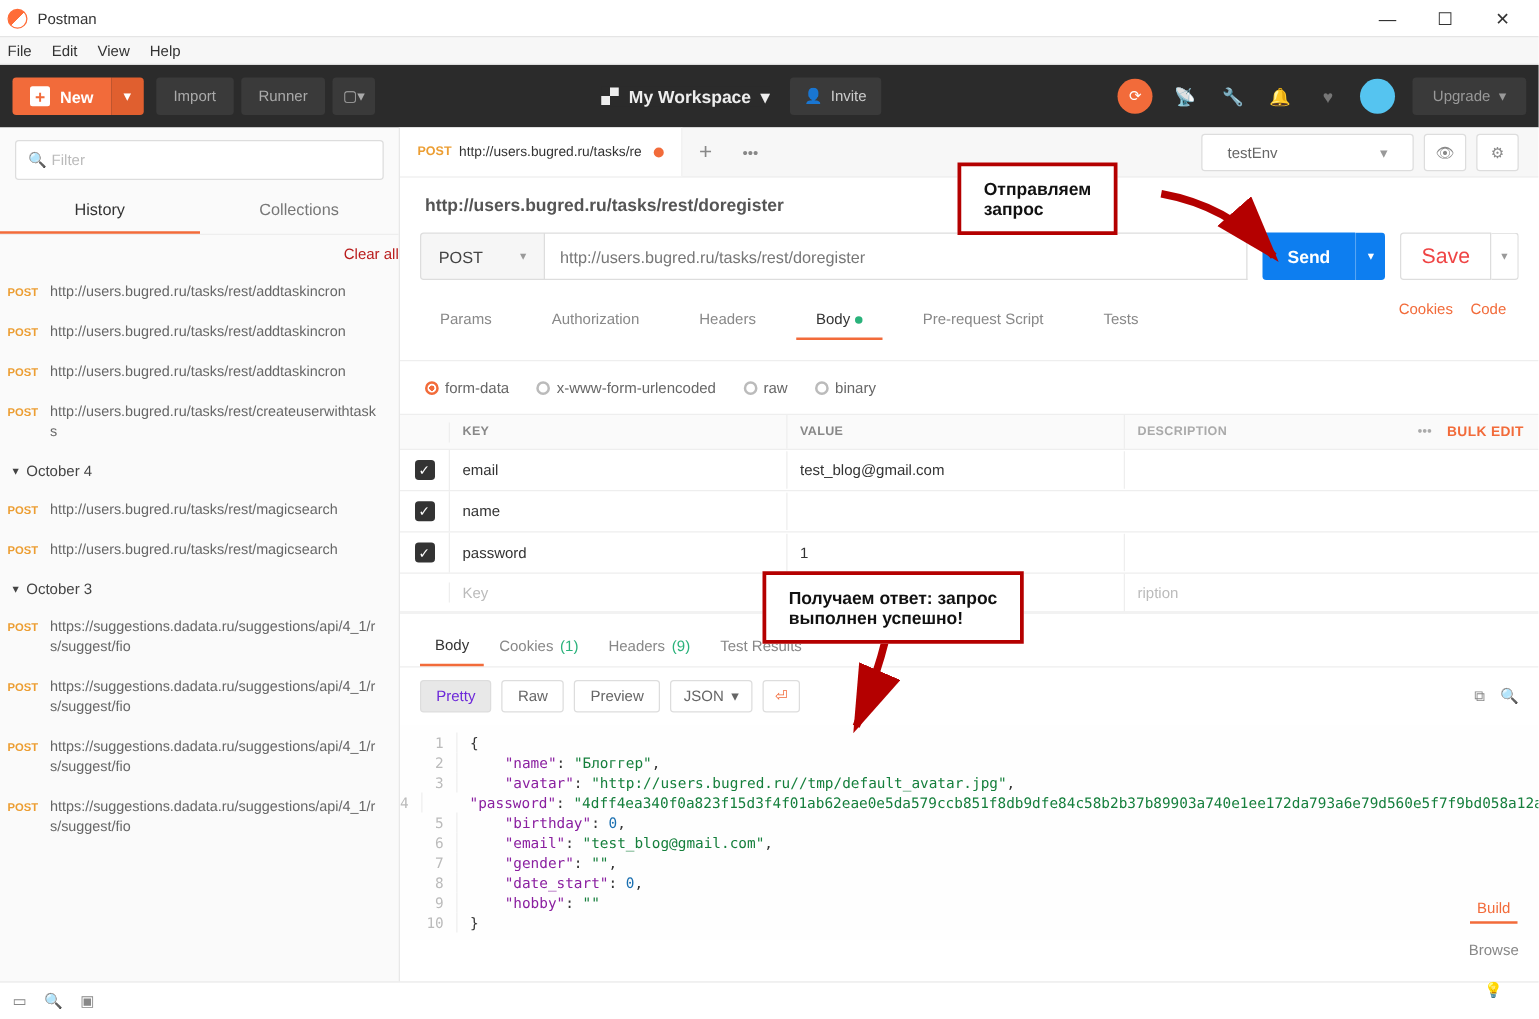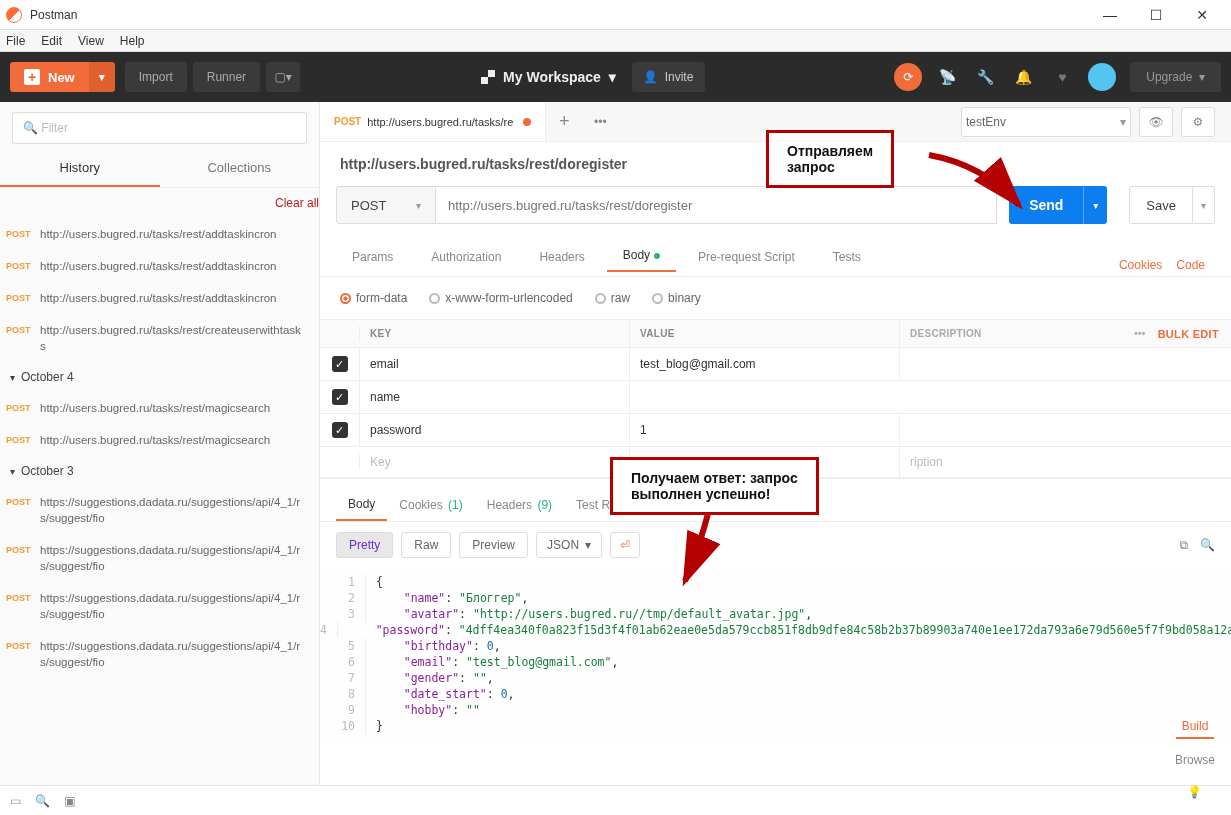--- a/index.html
+++ b/index.html
@@ -36,32 +36,32 @@
 .hist-sep { padding: 8px 10px; font-size: 12px; color: #444; display: flex; align-items: center; }
 .hist-sep .caret { margin-right: 6px; font-size: 10px; }
 .main { flex: 1; display: flex; flex-direction: column; background: #fff; overflow: hidden; }
 .tabrow { height: 40px; background: #f7f7f7; border-bottom: 1px solid #eee; display: flex; align-items: stretch; padding-right: 8px; }
 .req-tab { display: flex; align-items: center; padding: 0 14px; background: #fff; border-right: 1px solid #eee; font-size: 11px; }
 .req-tab .m { color: #ec9e33; font-weight: 700; font-size: 10px; margin-right: 6px; }
 .req-tab .dot { width: 8px; height: 8px; border-radius: 50%; background: #f26b3a; margin-left: 10px; }
 .tab-plus { width: 36px; display: flex; align-items: center; justify-content: center; color: #888; font-size: 18px; }
 .tab-more { width: 36px; display: flex; align-items: center; justify-content: center; color: #888; }
 .env { margin-left: auto; display: flex; align-items: center; gap: 8px; padding-right: 8px; }
-.env-sel { width: 170px; height: 30px; border: 1px solid #ddd; border-radius: 3px; background: #fff; display: flex; align-items: center; padding: 0 4px; color: #666; font-size: 12px; justify-content: center; }
+.env-sel { width: 170px; height: 30px; border: 1px solid #ddd; border-radius: 3px; background: #fff; display: flex; align-items: center; padding: 0 20px; color: #666; font-size: 12px; justify-content: center; }
 .env-btn { width: 34px; height: 30px; border: 1px solid #ddd; border-radius: 3px; background: #fff; display: flex; align-items: center; justify-content: center; color: #888; }
 .req-name { padding: 14px 20px; font-size: 14px; color: #555; font-weight: 600; }
 .req-row { display: flex; padding: 0 16px; gap: 0; align-items: stretch; }
 .method-sel { height: 38px; width: 100px; border: 1px solid #ddd; border-radius: 3px 0 0 3px; display: flex; align-items: center; padding: 0 14px; color: #444; font-size: 13px; background: #f6f6f6; }
 .method-sel .caret { margin-left: auto; color: #999; font-size: 10px; }
 .url-input { height: 38px; flex: 1; border: 1px solid #ddd; border-left: none; padding: 0 12px; display: flex; align-items: center; color: #777; font-size: 13px; background: #fff; }
 .send-btn { height: 38px; background: #0d7ef0; color: #fff; font-weight: 600; border-radius: 3px 0 0 3px; padding: 0 20px; display: flex; align-items: center; margin-left: 12px; font-size: 14px; }
 .send-caret { height: 38px; width: 24px; background: #0d7ef0; border-left: 1px solid rgba(255,255,255,.3); border-radius: 0 3px 3px 0; display: flex; align-items: center; justify-content: center; color: #fff; font-size: 10px; }
-.save-btn { height: 38px; border: 1px solid #ddd; border-radius: 3px 0 0 3px; padding: 0 16px; display: flex; align-items: center; margin-left: 22px; color: #404040; font-size: 13px; }
+.save-btn { height: 38px; border: 1px solid #ddd; border-radius: 3px 0 0 3px; padding: 0 16px; display: flex; align-items: center; margin-left: 12px; color: #ef4444; font-size: 17px; }
 .save-caret { height: 38px; width: 22px; border: 1px solid #ddd; border-left: none; border-radius: 0 3px 3px 0; display: flex; align-items: center; justify-content: center; color: #999; font-size: 10px; }
-.rtabs { display: flex; padding: 16px 16px 4px; border-bottom: 1px solid #eee; font-size: 12px; color: #888; gap: 6px; align-items: flex-end; }
+.rtabs { display: flex; padding: 16px 16px 16px; border-bottom: 1px solid #eee; font-size: 12px; color: #888; gap: 16px; align-items: flex-start; }
 .rtab { padding: 8px 16px; }
 .rtab.active { color: #333; border-bottom: 2px solid #f26b3a; }
 .rtab .dot { display: inline-block; width: 6px; height: 6px; border-radius: 50%; background: #2ab27b; margin-left: 4px; vertical-align: middle; }
 .rtabs-right { margin-left: auto; display: flex; gap: 14px; padding-right: 10px; color: #f26b3a; }
 .body-radio { display: flex; gap: 22px; padding: 14px 20px; font-size: 12px; color: #666; align-items: center; }
 .radio-dot { width: 11px; height: 11px; border-radius: 50%; border: 2px solid #bbb; display: inline-block; margin-right: 5px; vertical-align: middle; }
 .radio-dot.on { border-color: #f26b3a; background: radial-gradient(#f26b3a 40%,#fff 45%); }
 .kv-table { border-top: 1px solid #eee; }
 .kv-head, .kv-row { display: flex; align-items: center; border-bottom: 1px solid #eee; font-size: 12px; }
 .kv-head { background: #fafafa; color: #888; font-weight: 600; text-transform: uppercase; font-size: 10px; letter-spacing: .3px; }

